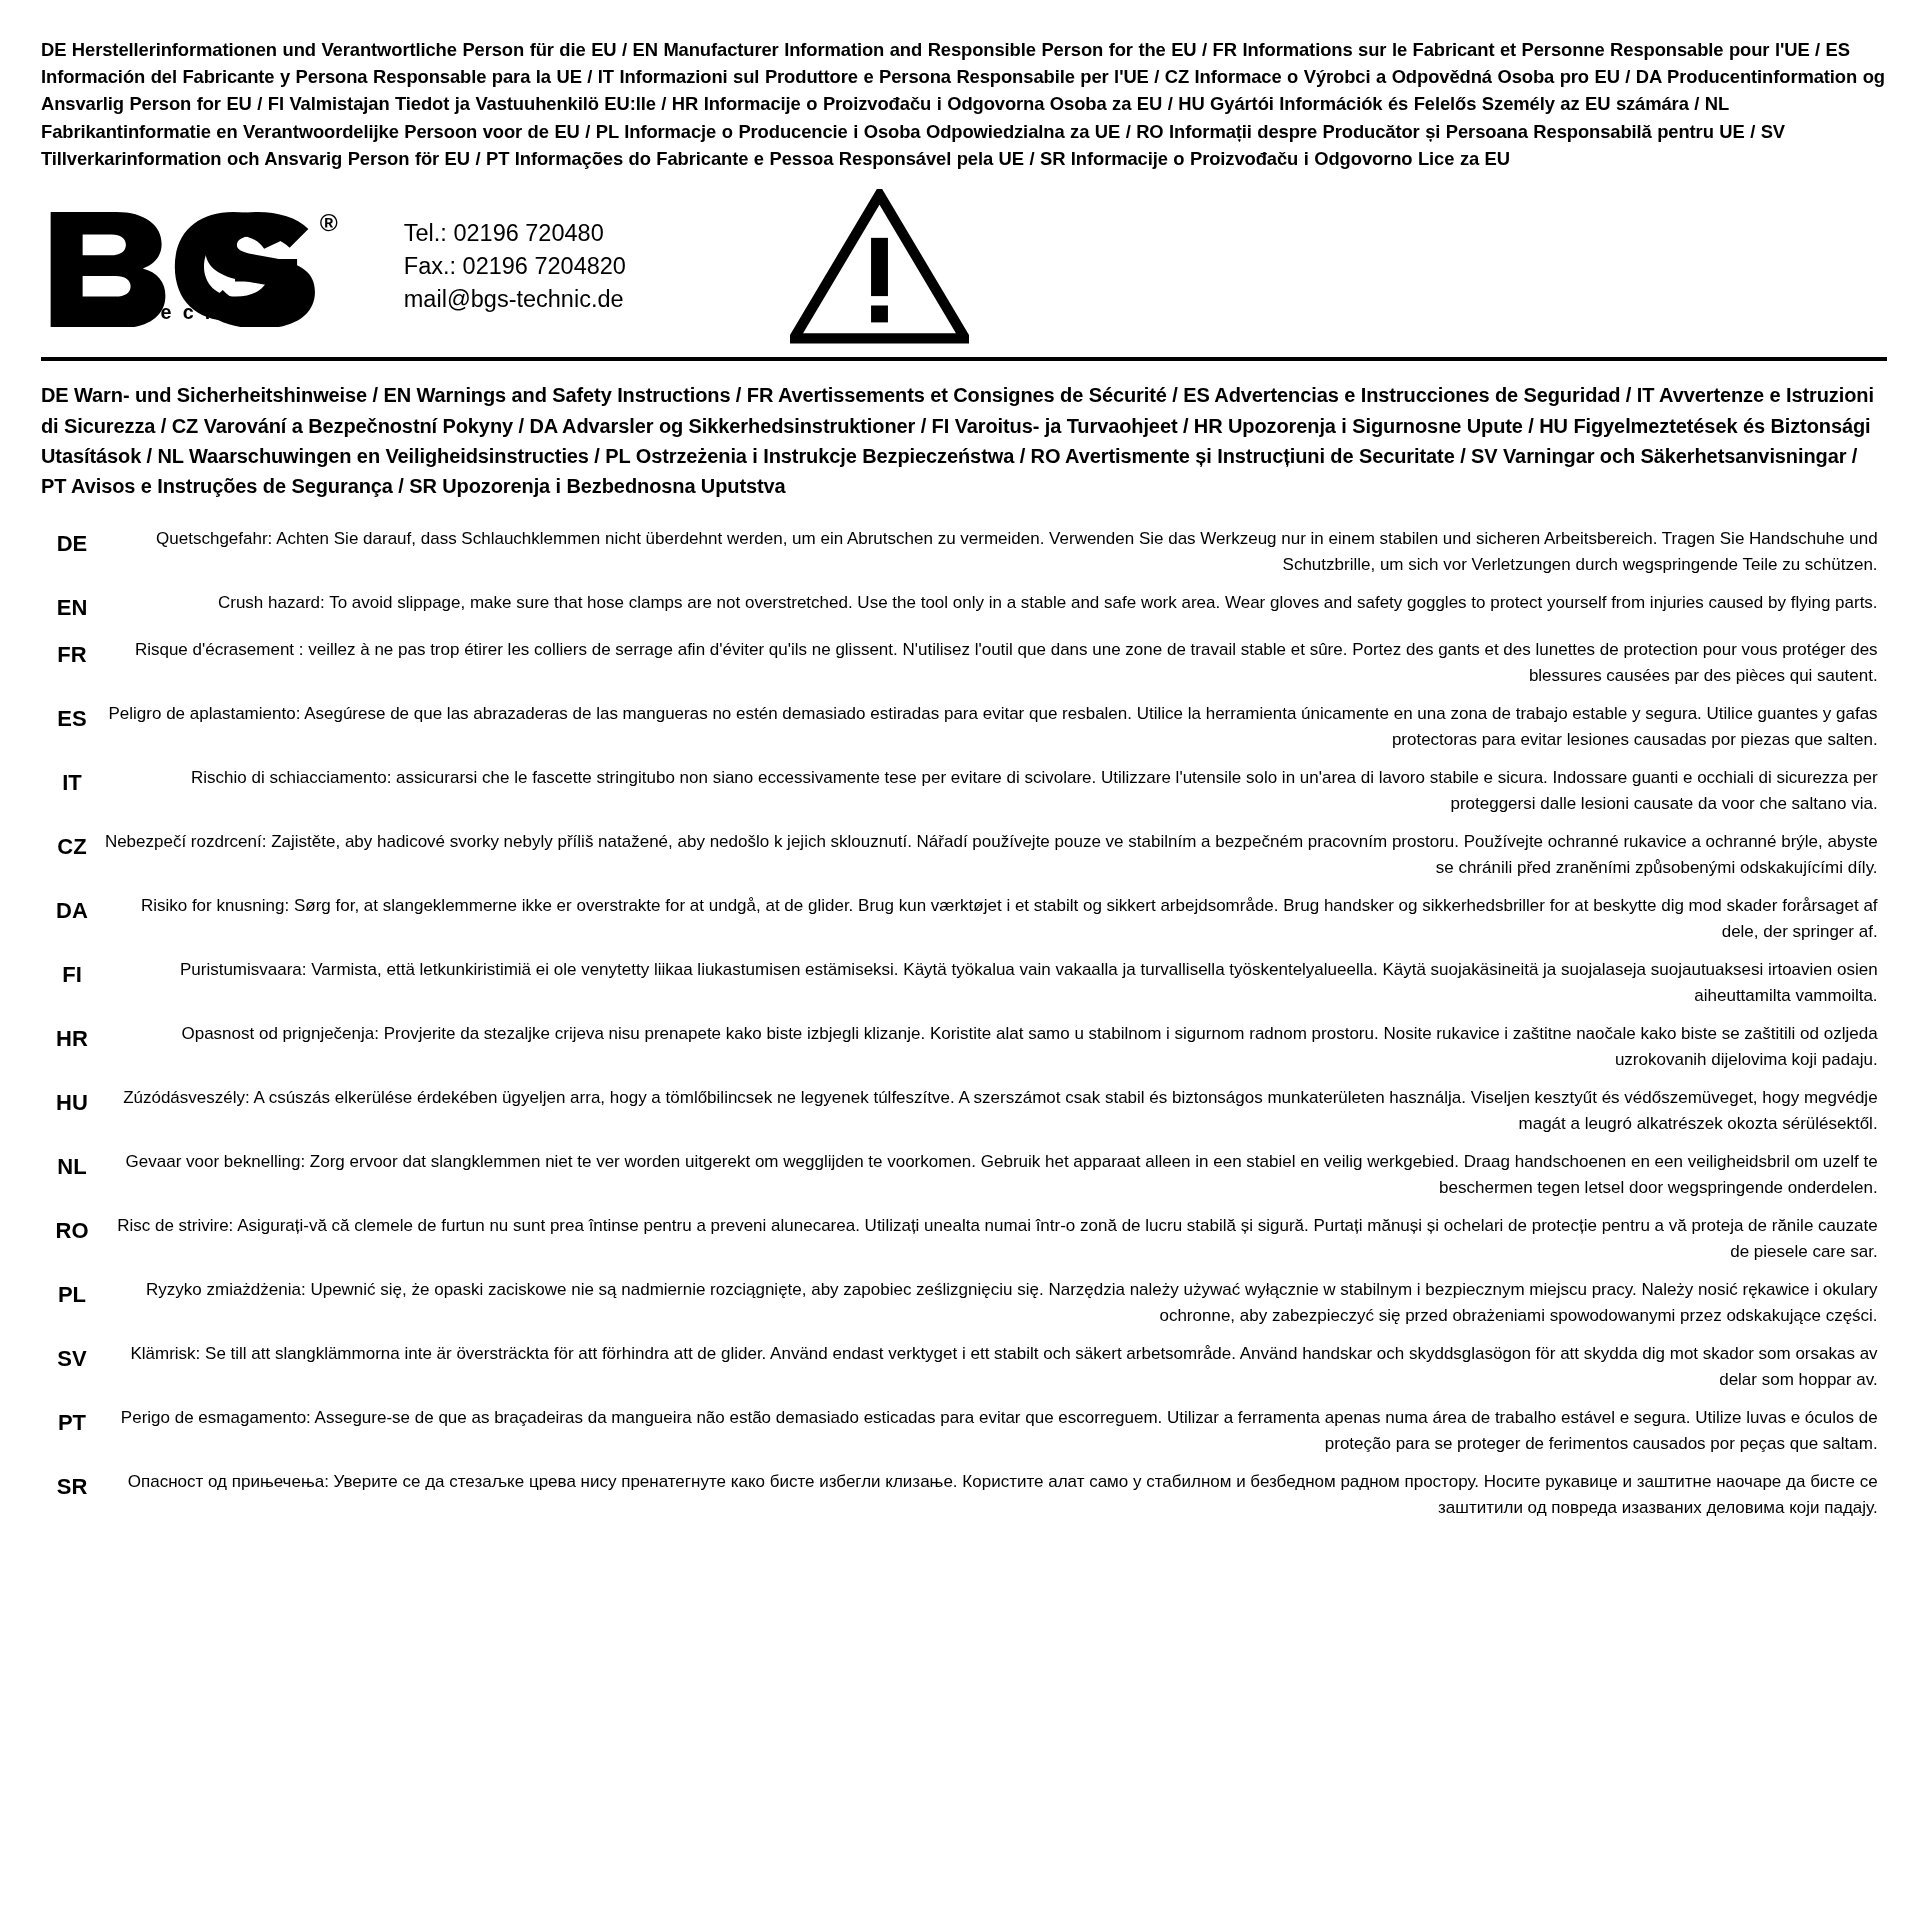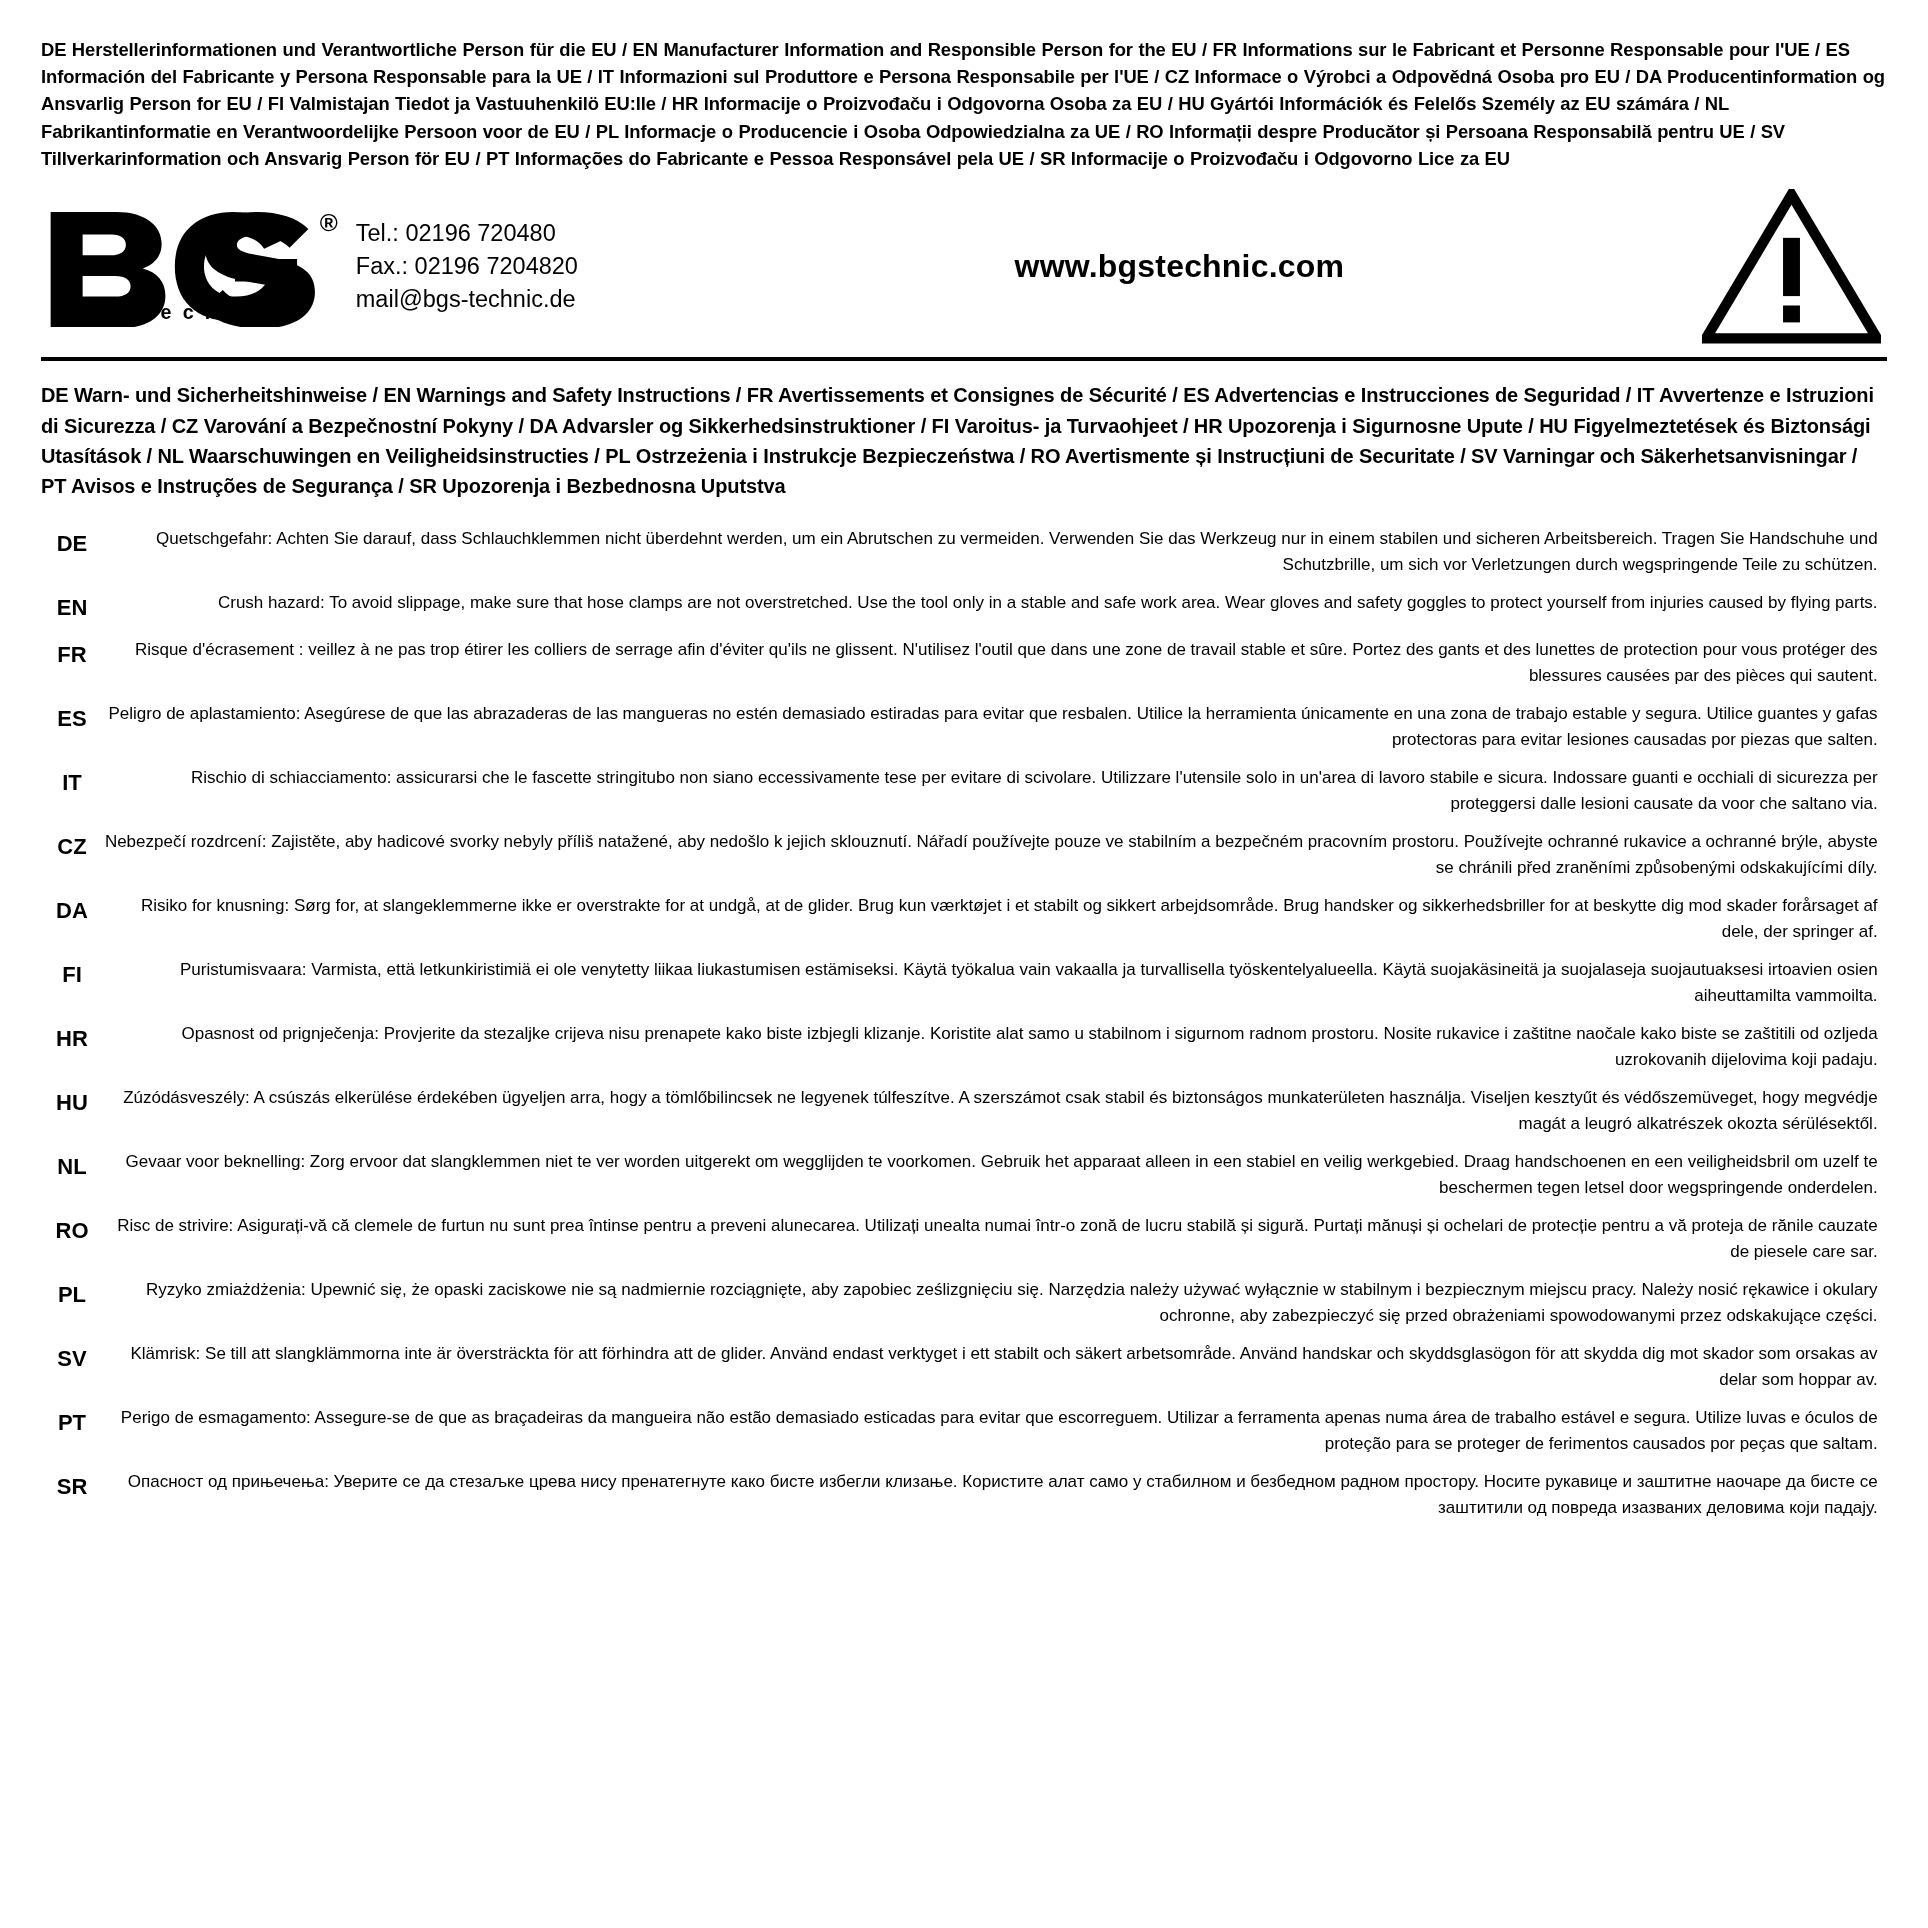--- a/index.html
+++ b/index.html
@@ -53,20 +53,21 @@
   .address-block {
     flex: 0 0 377px;
     font-size: 23.5px;
     line-height: 1.42;
     padding-left: 9.4px;
   }
   .contact-block {
     flex: 0 0 348px;
     font-size: 23.5px;
     line-height: 1.42;
+    margin-left: 48px;
   }
   .web-block {
     flex: 1 1 auto;
     text-align: center;
     font-size: 32px;
     font-weight: bold;
     letter-spacing: 0.2px;
     padding-right: 9.4px;
   }
   .warn-icon {
@@ -143,21 +144,20 @@
       </svg>
     </div>
 
 
     <div class="contact-block">
       <div>Tel.: 02196 720480</div>
       <div>Fax.: 02196 7204820</div>
       <div>mail@bgs-technic.de</div>
     </div>
 
-    <div class="web-block">www.bgstechnic.com</div>
 
     <div class="warn-icon">
       <svg width="179" height="155" viewBox="0 0 190 165">
         <polygon points="95,6 186,159 4,159" fill="none" stroke="#000" stroke-width="11" stroke-linejoin="miter"></polygon>
         <rect x="86" y="52" width="18" height="62" fill="#000"></rect>
         <rect x="86" y="124" width="18" height="18" fill="#000"></rect>
       </svg>
     </div>
 
   </div>

